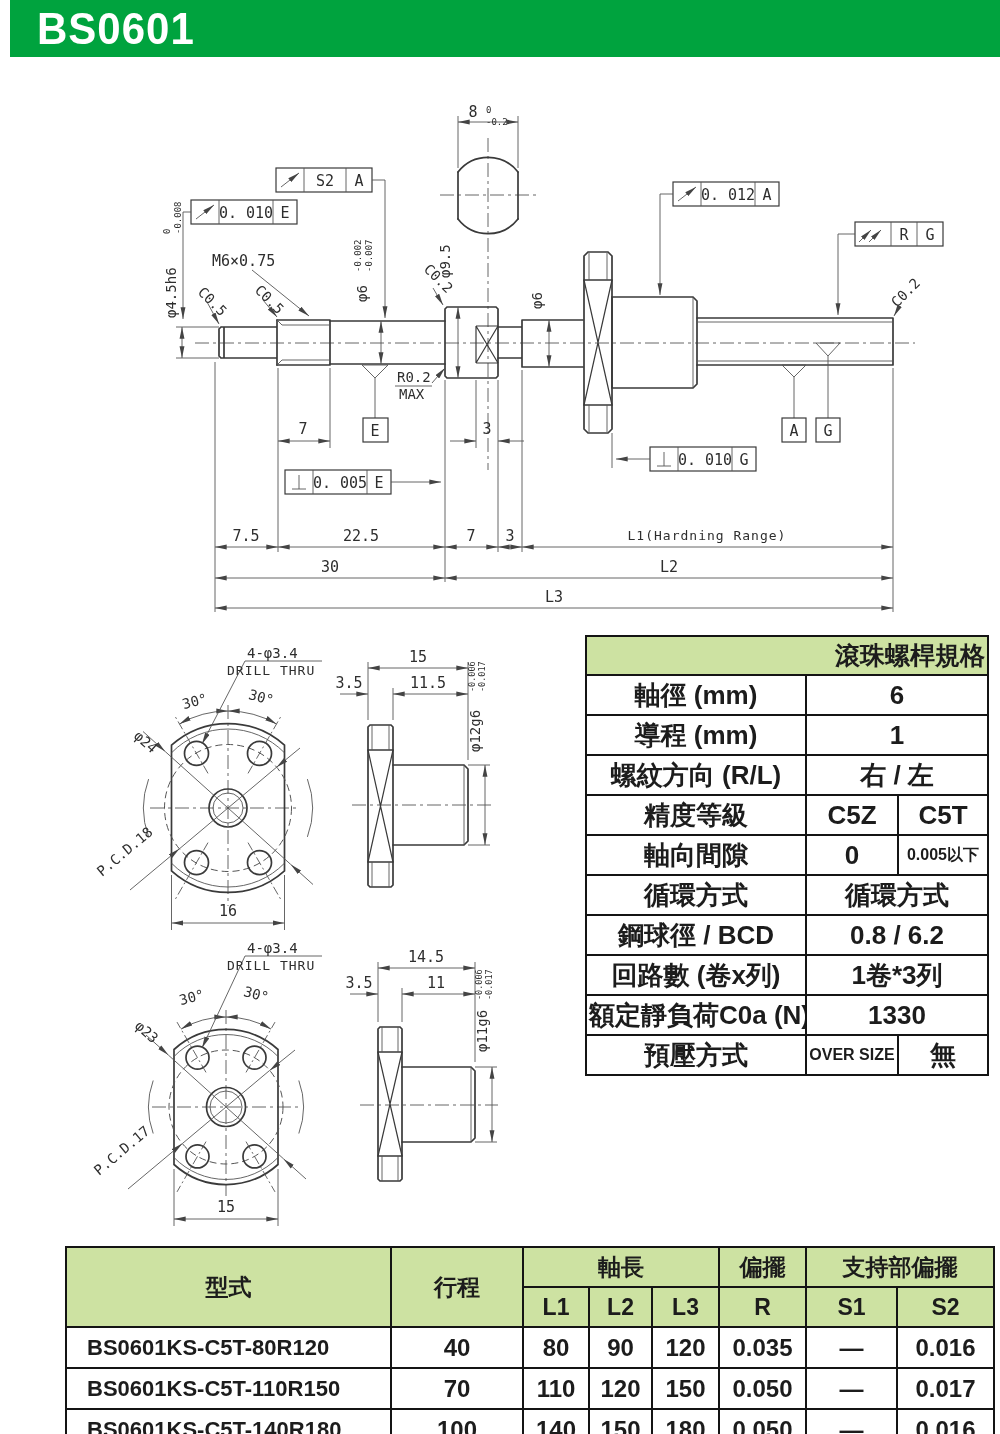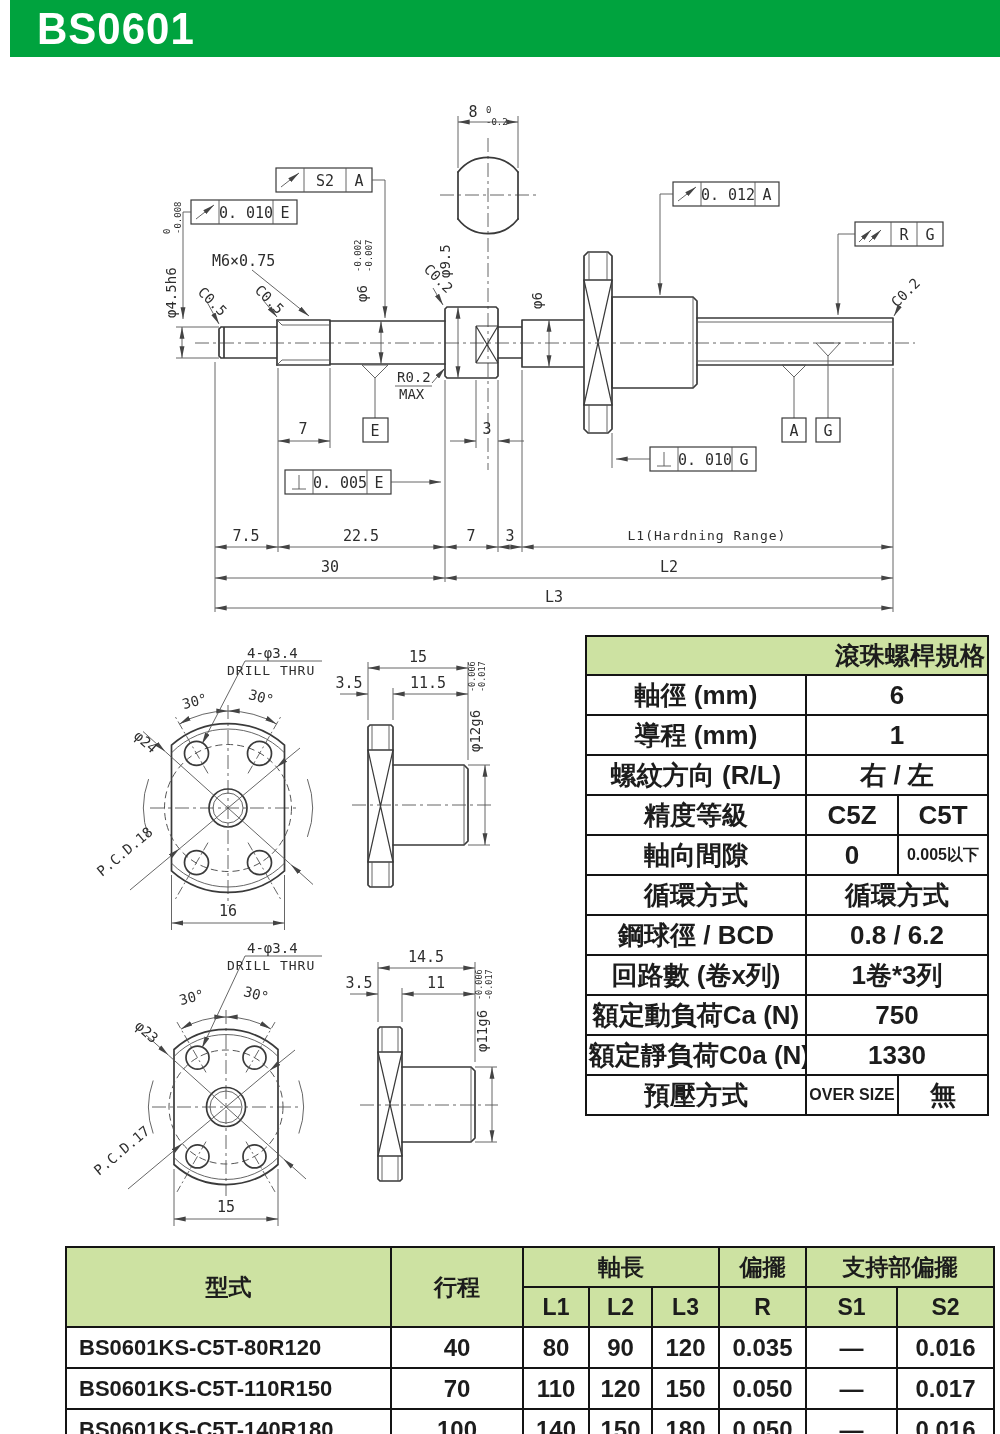--- a/index.html
+++ b/index.html
@@ -22,21 +22,21 @@
   .mid{text-anchor:middle;}
   table{border-collapse:collapse;position:absolute;table-layout:fixed;}
   td{border:2px solid #141414;color:#1c1c1c;font-weight:bold;text-align:center;overflow:hidden;white-space:nowrap;}
   .spec{left:585px;top:635px;width:402px;}
   .spec td{font-size:26px;height:38px;padding:0 2px;}
   .spec td.th{background:#cde2a2;font-size:25px;height:37px;text-align:right;}
   .spec td.sm{font-size:16px;}
   .model{left:65px;top:1246px;width:928px;}
   .model td{font-size:24px;height:36px;}
   .model tr.h td{background:#cde2a2;font-size:23px;}
-  .model td.name{text-align:left;padding-left:12px;font-size:22px;}
+  .model td.name{text-align:left;padding-left:20px;font-size:22px;}
   .model tr.d td{height:37px;}
 </style>
 </head>
 <body>
 
 <div class="banner">
   <div class="title">BS0601</div>
 </div>
 
 <svg width="1000" height="1245" viewBox="0 0 1000 1245">
@@ -406,24 +406,20 @@
         <td>循環方式</td>
         <td colspan="2">循環方式</td>
       </tr>
   <tr>
         <td>鋼球徑 / BCD</td>
         <td colspan="2">0.8 / 6.2</td>
       </tr>
   <tr>
         <td>回路數 (卷x列)</td>
         <td colspan="2">1卷*3列</td>
-      </tr>
-  <tr>
-        <td>額定動負荷Ca  (N)</td>
-        <td colspan="2">750</td>
       </tr>
   <tr>
         <td>額定靜負荷C0a  (N)</td>
         <td colspan="2">1330</td>
       </tr>
   <tr>
         <td>預壓方式</td>
         <td class="sm">OVER SIZE</td>
         <td>無</td>
       </tr>

